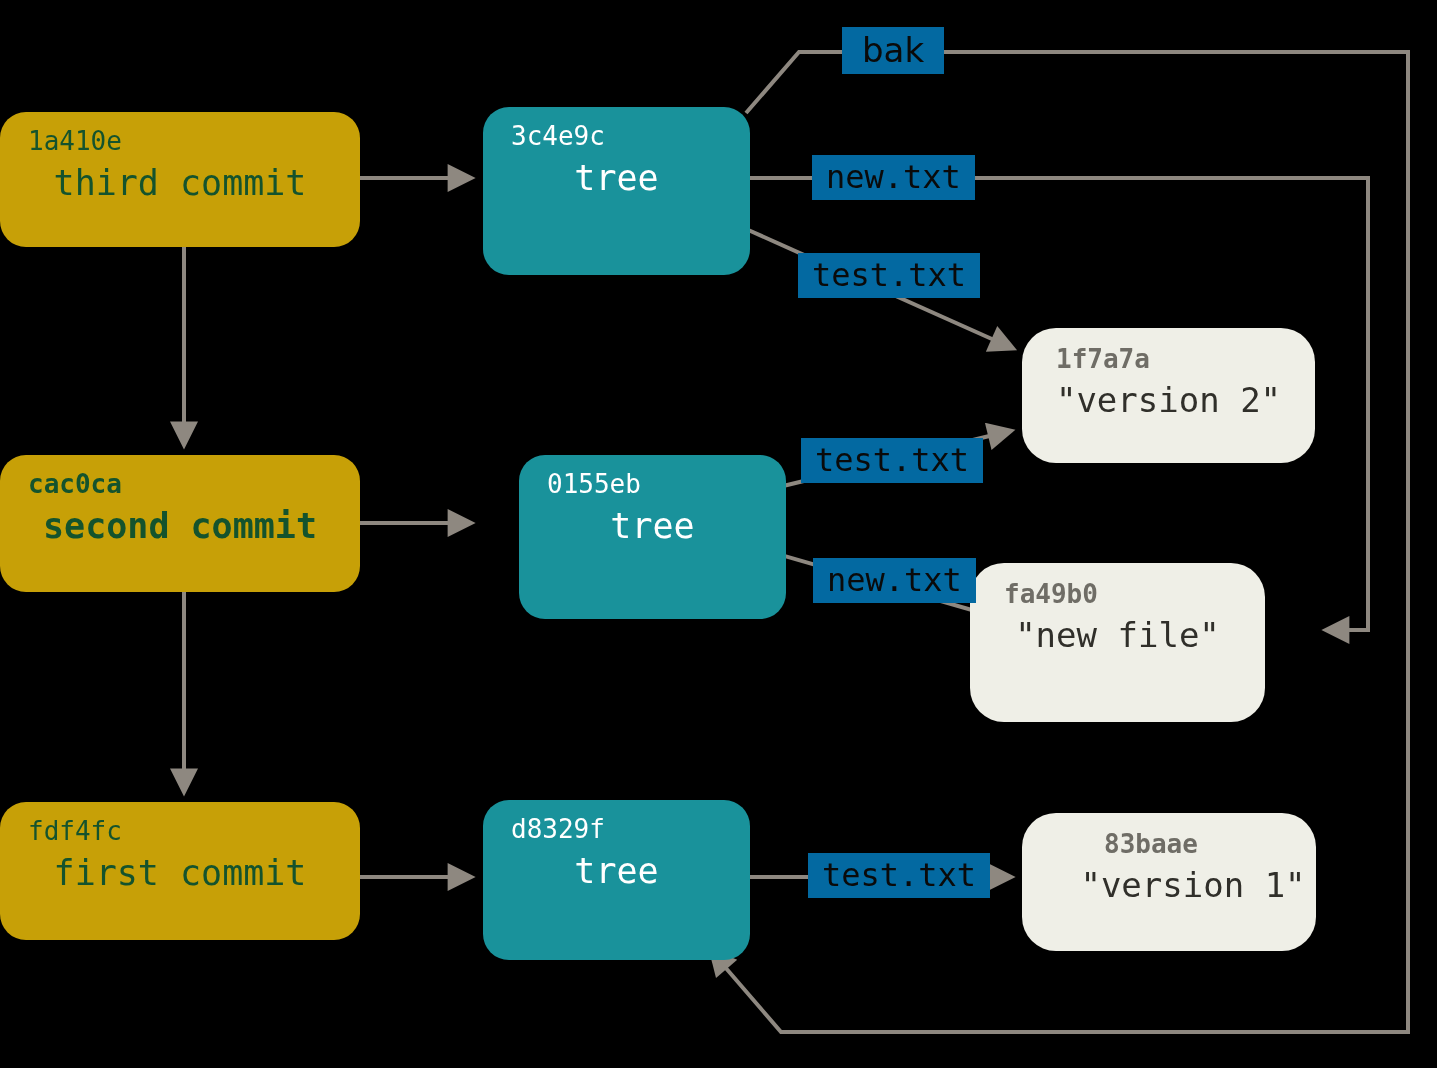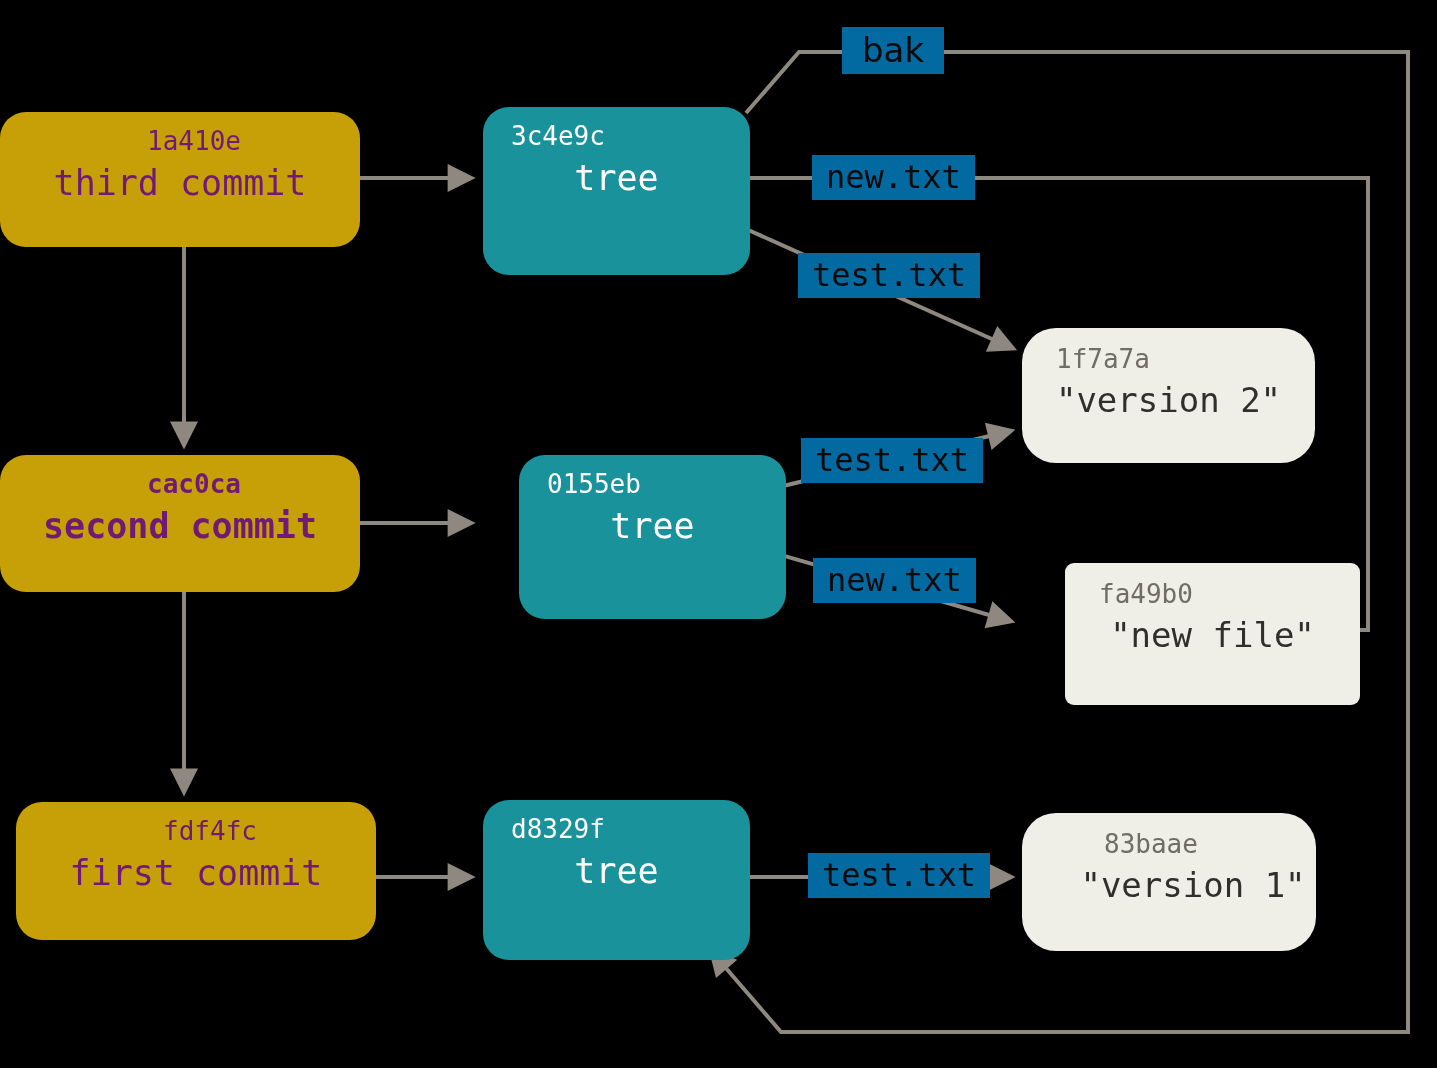--- a/index.html
+++ b/index.html
@@ -2,25 +2,25 @@
 <html><head>
 <meta charset="utf-8">
 <style>
   html,body{margin:0;padding:0;background:#000;}
   .canvas{
     position:relative;width:1437px;height:1068px;background:#000;overflow:hidden;
     font-family:"DejaVu Sans Mono","Liberation Mono",monospace;
   }
   svg.connectors{position:absolute;left:0;top:0;width:1437px;height:1068px;}
   .node{position:absolute;box-sizing:border-box;display:flex;flex-direction:column;}
-  .commit{background:#C7A007;border-radius:26px;color:#701a75;align-items:center;}
+  .commit{background:#C7A007;border-radius:26px;color:#14532d;}
   .tree{background:#19929B;border-radius:26px;color:#FFFFFF;}
   .blob{background:#EFEFE7;border-radius:34px;color:#302F2A;}
   .hash{font-size:26px;line-height:1.2;margin:14px 0 0 28px;white-space:pre;}
-  .blob .hash{color:#6F6D66;margin:16px 0 0 34px;}
+  .blob .hash{color:#6F6D66;margin:16px 0 0 34px;font-weight:bold;}
   .nlabel{font-size:35px;line-height:1.2;text-align:center;margin-top:5px;white-space:pre;}
   .blob .nlabel{font-size:34px;}
   .edge-label{
     position:absolute;background:#0369a1;color:#0A0A0A;
     font-size:32px;line-height:1.1;padding:5px 14px;white-space:pre;margin-left:24px;
   }
   .edge-label.sans{font-family:"DejaVu Sans","Liberation Sans",sans-serif;font-size:34px;padding:5px 20px;}
 </style>
 </head>
 <body>
@@ -49,21 +49,21 @@
   </svg>
 
   <div class="node commit" style="left:0px;top:112px;width:360px;height:135px;">
     <div class="hash">1a410e</div>
     <div class="nlabel">third commit</div>
   </div>
   <div class="node commit" style="left:0px;top:455px;width:360px;height:137px;font-weight:bold;">
     <div class="hash">cac0ca</div>
     <div class="nlabel">second commit</div>
   </div>
-  <div class="node commit" style="left:16px;top:802px;width:360px;height:138px;">
+  <div class="node commit" style="left:0px;top:802px;width:360px;height:138px;">
     <div class="hash">fdf4fc</div>
     <div class="nlabel">first commit</div>
   </div>
 
   <div class="node tree" style="left:483px;top:107px;width:267px;height:168px;">
     <div class="hash">3c4e9c</div>
     <div class="nlabel">tree</div>
   </div>
   <div class="node tree" style="left:483px;top:455px;width:267px;height:164px;margin-left:36px;">
     <div class="hash">0155eb</div>
@@ -71,21 +71,21 @@
   </div>
   <div class="node tree" style="left:483px;top:800px;width:267px;height:160px;">
     <div class="hash">d8329f</div>
     <div class="nlabel">tree</div>
   </div>
 
   <div class="node blob" style="left:1022px;top:328px;width:293px;height:135px;">
     <div class="hash">1f7a7a</div>
     <div class="nlabel">"version 2"</div>
   </div>
-  <div class="node blob" style="left:1065px;top:563px;width:295px;height:142px;border-radius:9px;">
+  <div class="node blob" style="left:970px;top:563px;width:295px;height:159px;">
     <div class="hash">fa49b0</div>
     <div class="nlabel">"new file"</div>
   </div>
   <div class="node blob" style="left:1022px;top:813px;width:294px;height:138px;padding-left:48px;">
     <div class="hash">83baae</div>
     <div class="nlabel">"version 1"</div>
   </div>
 
   <div class="edge-label sans" style="left:818px;top:27px;">bak</div>
   <div class="edge-label" style="left:788px;top:155px;">new.txt</div>

